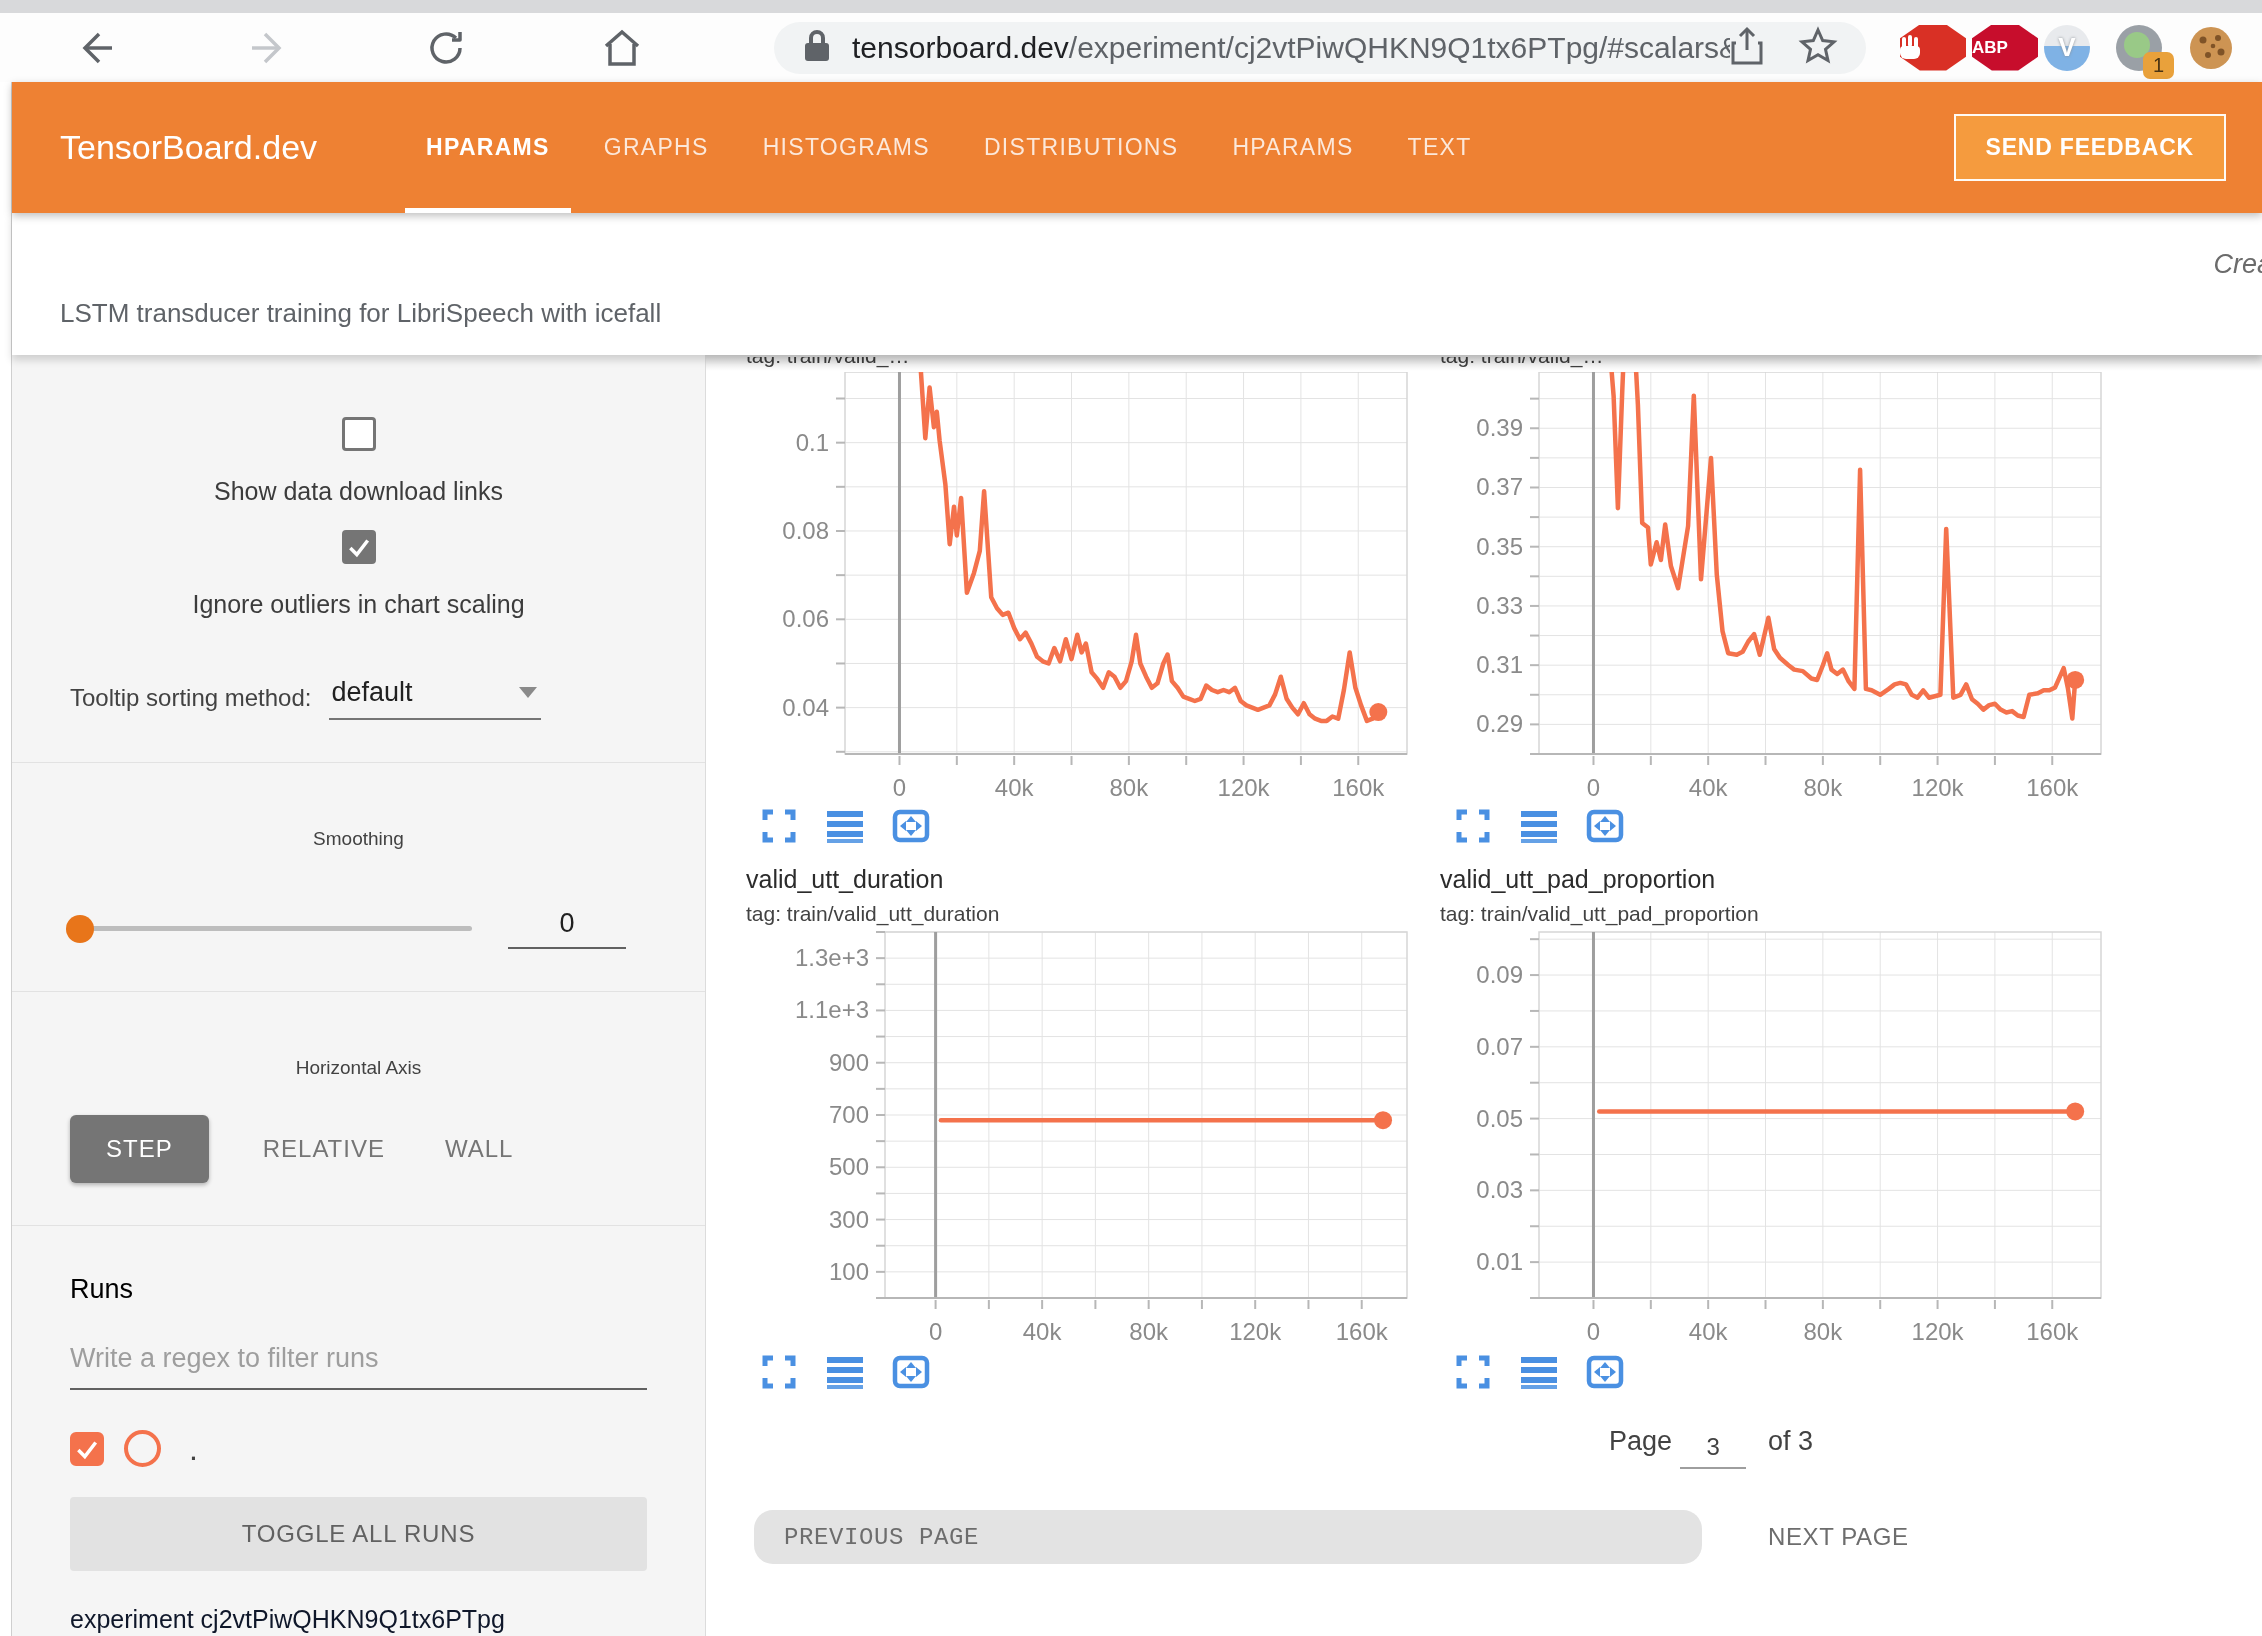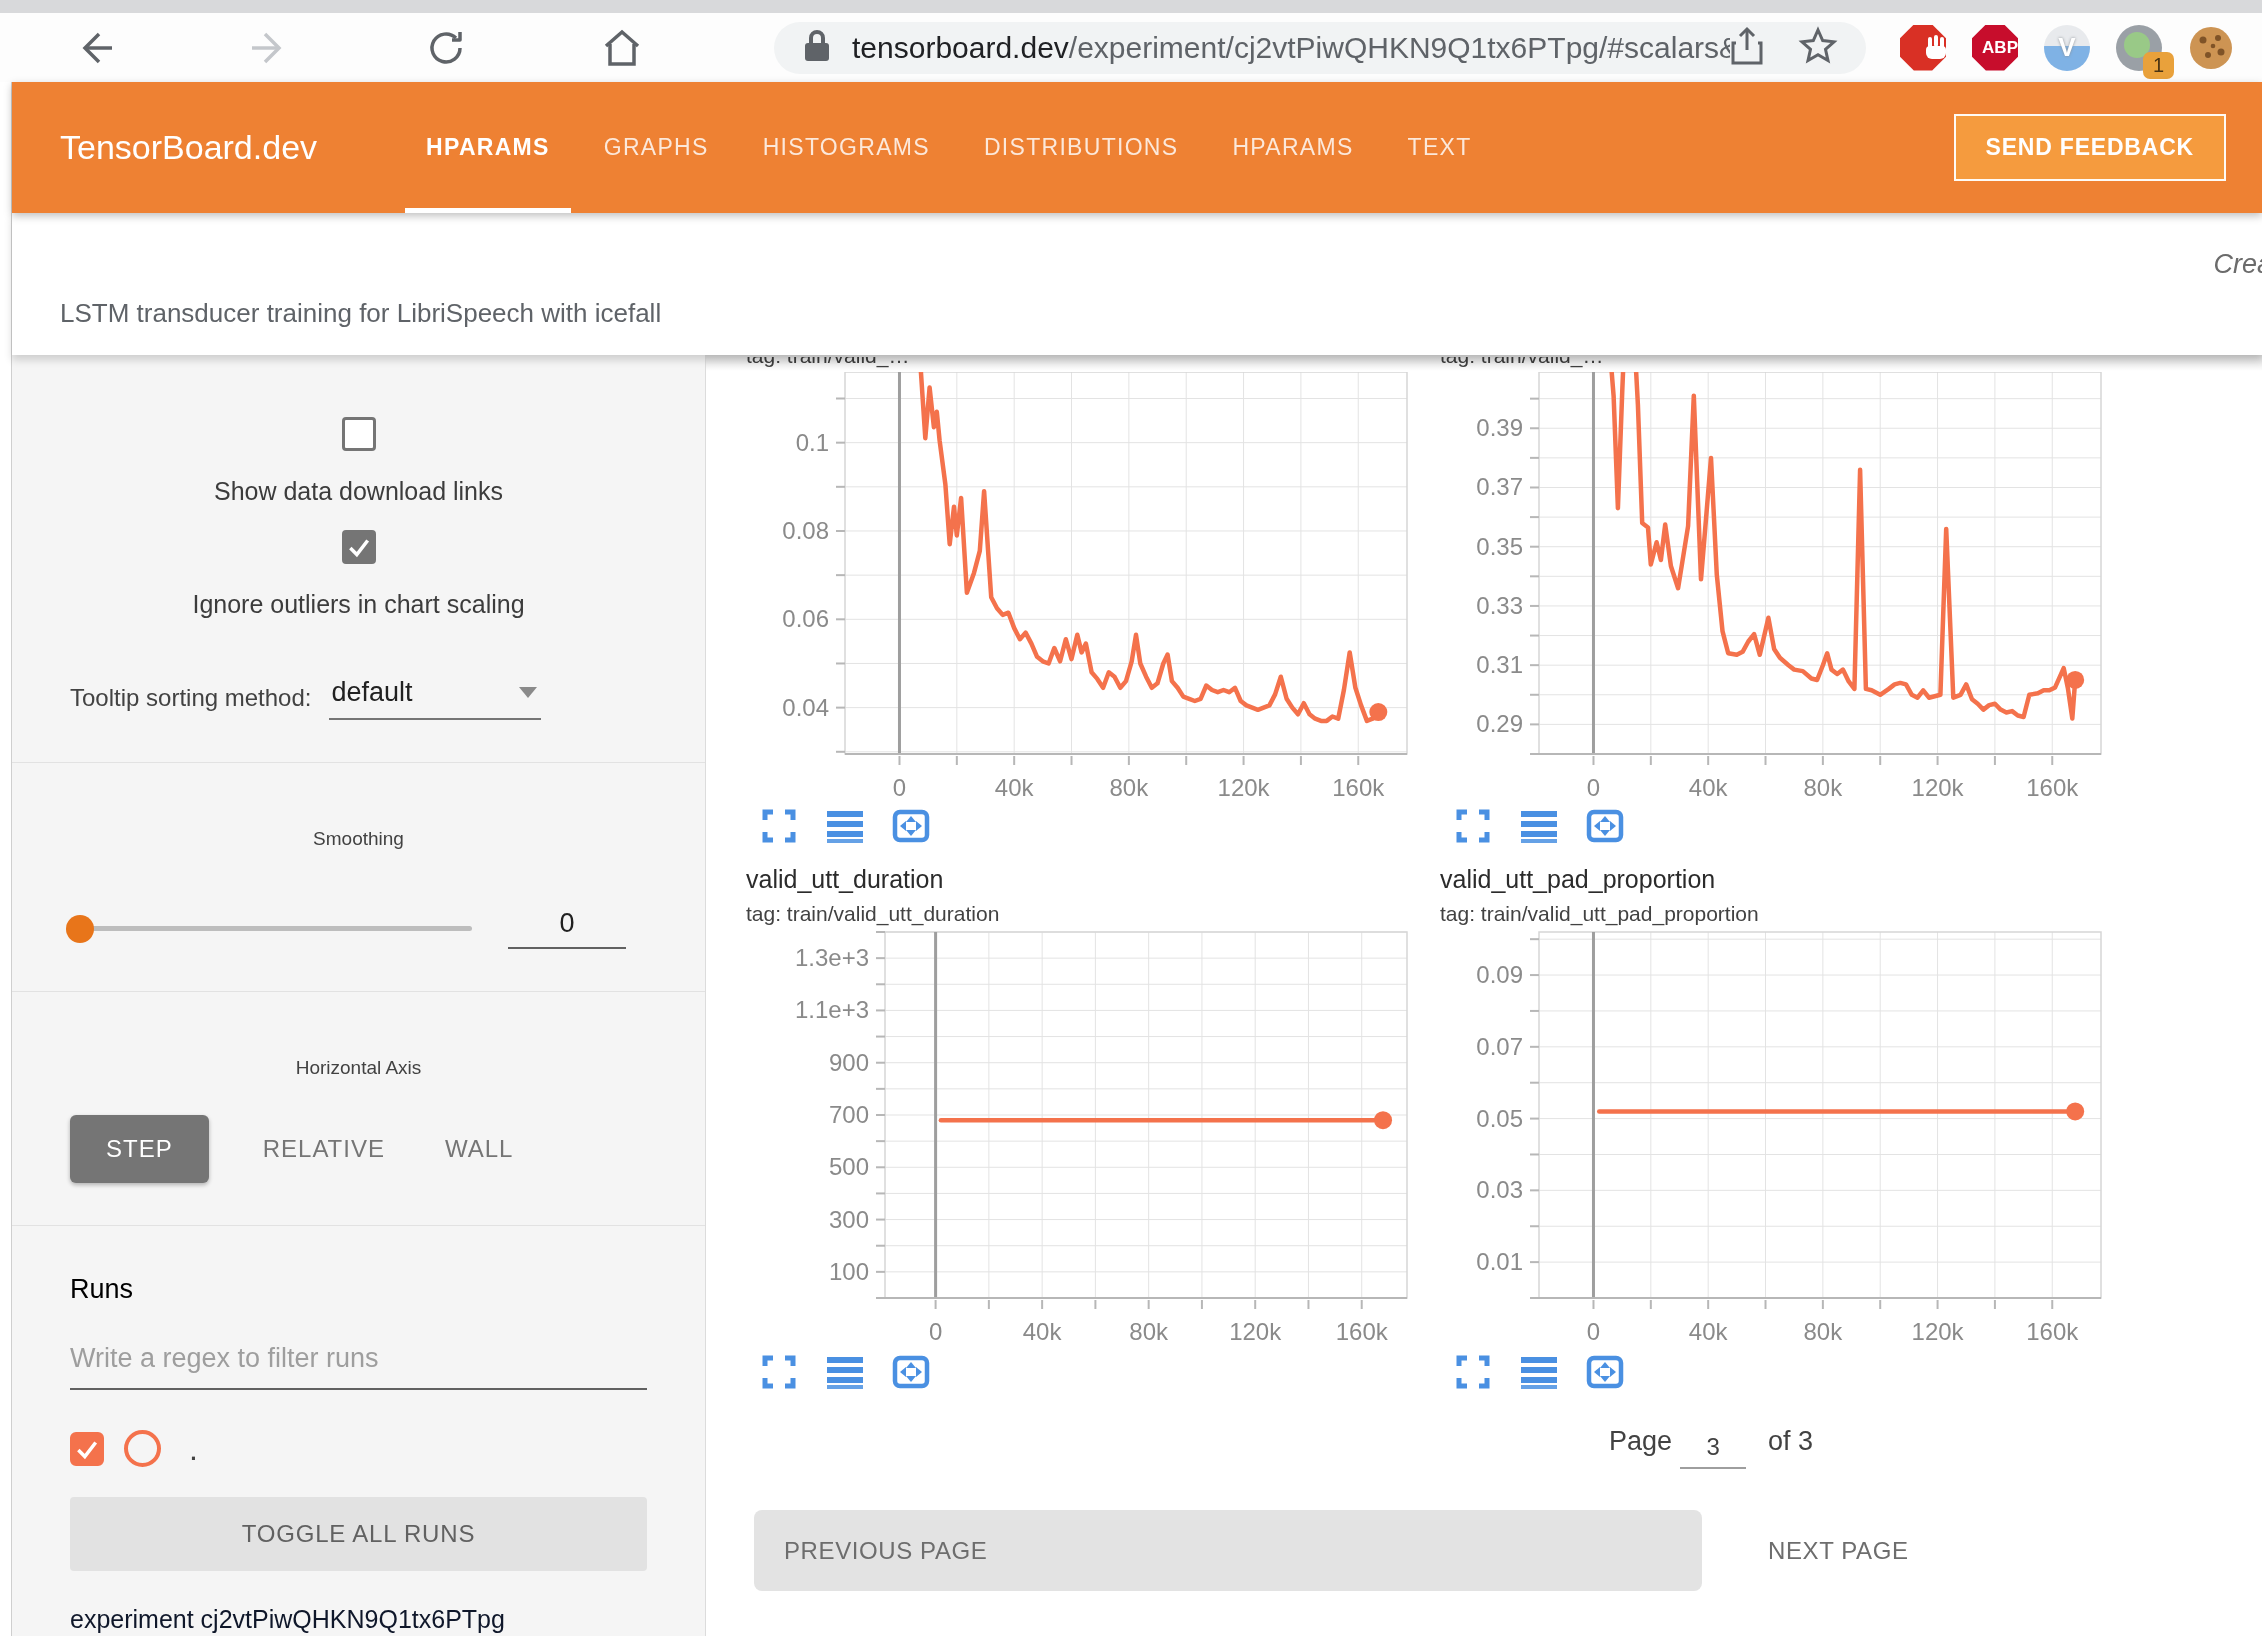--- a/index.html
+++ b/index.html
@@ -13,21 +13,21 @@
   .nav-ic { width:48px; height:48px; display:flex; align-items:center; justify-content:center;
     margin-right:128px; flex:none; }
   .url-pill { width:1092px; height:52px; background:#f1f3f4; border-radius:28px;
     display:flex; align-items:center; padding:0 28px; flex:none; }
   .url-text { font-size:30px; color:#202124; margin-left:20px; white-space:nowrap;
     overflow:hidden; }
   .url-text .path { color:#5f6368; }
   .pill-right { margin-left:auto; display:flex; align-items:center; gap:34px; }
   .ext-row { display:flex; align-items:center; gap:26px; margin-left:34px; }
   .ext-ic { width:46px; height:46px; position:relative; flex:none; }
-  .octagon { width:46px; height:46px; display:flex; align-items:center; justify-content:flex-end;
+  .octagon { width:66px; height:46px; display:flex; align-items:center; justify-content:flex-start;
     clip-path:polygon(30% 0,70% 0,100% 30%,100% 70%,70% 100%,30% 100%,0 70%,0 30%); }
   .oct-red { background:#d93025; }
   .oct-abp { background:#c70d2c; color:#fff; font-size:17px; font-weight:700; }
   .vim { width:46px; height:46px; border-radius:50%;
     background:linear-gradient(180deg,#e8eaed 0 46%,#7fb2e5 46% 100%);
     display:flex; align-items:center; justify-content:center;
     color:#fff; font-weight:700; font-size:26px; text-shadow:0 0 3px #8a8f94; }
   .graycirc { width:46px; height:46px; border-radius:50%; background:#9aa0a6; position:relative; }
   .graycirc .green { position:absolute; left:8px; top:7px; width:26px; height:26px;
     border-radius:50%; background:#99c987; }
@@ -123,23 +123,23 @@
   svg text { font-family:"Liberation Sans", sans-serif; font-size:24px; fill:#8a8a8a; }
 
   
   .pagi { margin-top:34px; margin-left:895px; display:flex; align-items:baseline;
     font-size:27px; color:#424242; }
   .page-input { width:66px; border:none; border-bottom:2px solid #9e9e9e; background:transparent;
     text-align:center; font-size:24px; color:#424242; margin:0 8px; padding-bottom:6px;
     transform:translateY(5px); font-family:inherit; }
   .of-label { margin-left:14px; }
   .pager-btns { display:flex; align-items:center; margin-top:46px; padding-left:40px; }
-  .prev-btn { width:948px; height:81px; background:#e3e3e3; border:none; border-radius:8px;
+  .prev-btn { width:948px; height:54px; background:#e3e3e3; border:none; border-radius:19px;
     color:#6d6d6d; font-size:24px; letter-spacing:0.6px; text-align:left; padding-left:30px;
-    cursor:pointer; font-family:Liberation Sans, sans-serif; }
+    cursor:pointer; font-family:Liberation Mono, monospace; }
   .next-btn { margin-left:66px; background:none; border:none; color:#6d6d6d; font-size:24px;
     letter-spacing:0.6px; cursor:pointer; font-family:inherit; }
 </style>
 </head>
 <body>
 
 <div class="chrome">
   <div class="win-strip"></div>
   <div class="toolbar">
     <div class="nav-ic">

